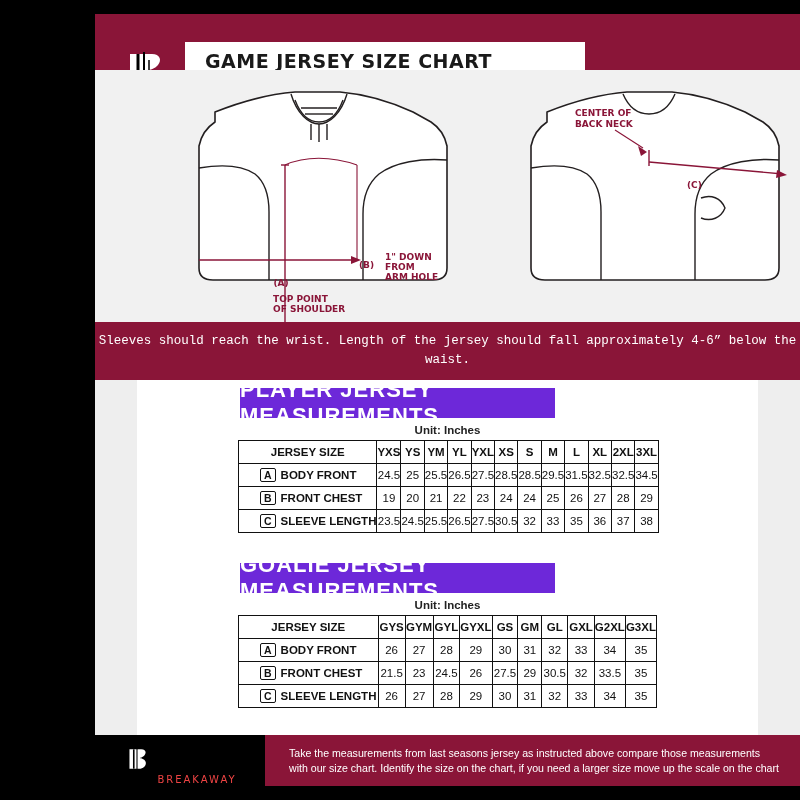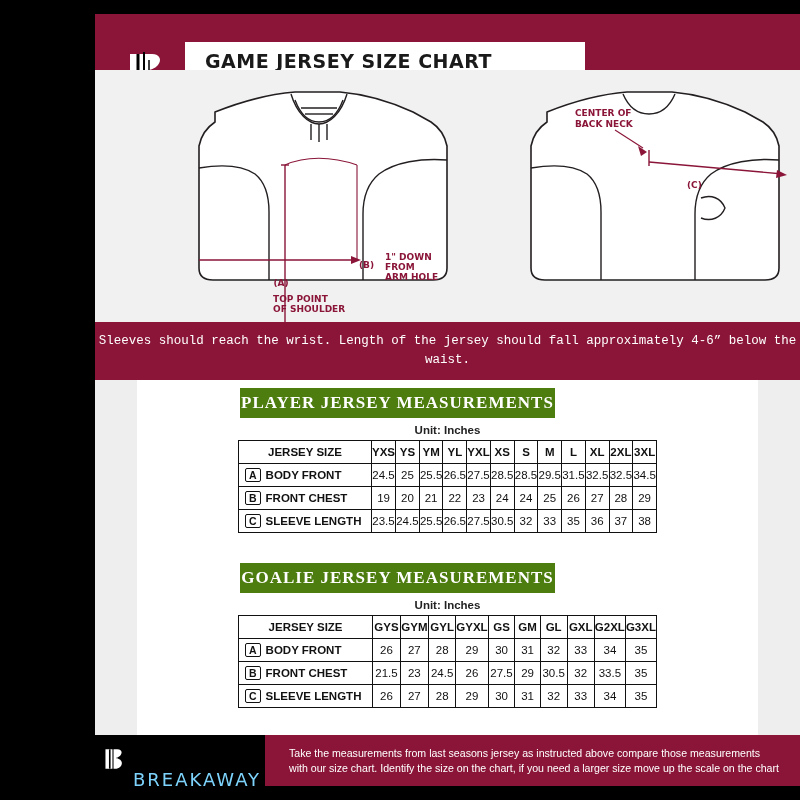--- a/index.html
+++ b/index.html
@@ -28,34 +28,34 @@
 
   
   .noteband{position:absolute;left:95px;top:322px;width:705px;height:58px;background:#8a1538;color:#fff;display:flex;align-items:center;justify-content:center;text-align:center;}
   .noteband p{margin:0;font-size:12.5px;line-height:19px;font-family:Liberation Mono, monospace;}
 
   
   .content{position:absolute;left:95px;top:380px;width:705px;height:355px;background:#fff;}
   .grey-l{position:absolute;left:0;top:0;width:42px;height:355px;background:#eeeeee;}
   .grey-r{position:absolute;right:0;top:0;width:42px;height:355px;background:#eeeeee;}
 
-  .sec-title{position:absolute;background:#4d7c0f;color:#fff;font-family:Liberation Serif, serif;font-weight:bold;font-size:17px;letter-spacing:1px;display:flex;align-items:center;justify-content:center;}
+  .sec-title{position:absolute;background:#6d28d9;color:#fff;font-family:Liberation Sans, sans-serif;font-weight:bold;font-size:22px;letter-spacing:1px;display:flex;align-items:center;justify-content:center;}
   .unit{position:absolute;width:100%;text-align:center;font-size:11.5px;font-weight:bold;color:#222;}
 
   table.sz{position:absolute;border-collapse:collapse;font-size:11.5px;color:#111;}
   table.sz td,table.sz th{border:1px solid #111;padding:0;text-align:center;font-weight:normal;height:22px;}
-  table.sz .rowlabel{text-align:left;padding-left:6px;font-weight:bold;font-size:11.5px;white-space:nowrap;}
+  table.sz .rowlabel{text-align:left;padding-left:21px;font-weight:bold;font-size:11.5px;white-space:nowrap;}
   table.sz .hdr{font-weight:bold;}
   table.sz .hdrlabel{font-weight:bold;text-align:center;}
   .tag{display:inline-block;border:1.4px solid #111;border-radius:2px;padding:0 3px;margin-right:5px;font-size:10.5px;font-weight:bold;}
 
   
   .footer{position:absolute;left:95px;top:735px;width:705px;height:51px;background:#000;}
   .footer .brand{position:absolute;left:0;top:0;width:170px;height:51px;display:flex;align-items:center;justify-content:center;gap:6px;}
-  .footer .brand .bname{color:#7dd3fc;font-size:18px;letter-spacing:2px;font-family:"DejaVu Sans",sans-serif;margin-top:38px;}
+  .footer .brand .bname{color:#ef4444;font-size:10px;letter-spacing:2px;font-family:"DejaVu Sans",sans-serif;margin-top:38px;}
   .footer .fmaroon{position:absolute;left:170px;top:0;width:535px;height:51px;background:#8a1538;color:#fff;display:flex;align-items:center;}
   .footer .fmaroon p{margin:12px;padding:0 8px 0 12px;font-size:10.6px;line-height:14.5px;}
   .footer-logo{width:28px;height:26px}
 </style>
 </head>
 <body>
 
 <div class="page">
 
   <div class="topbar">

